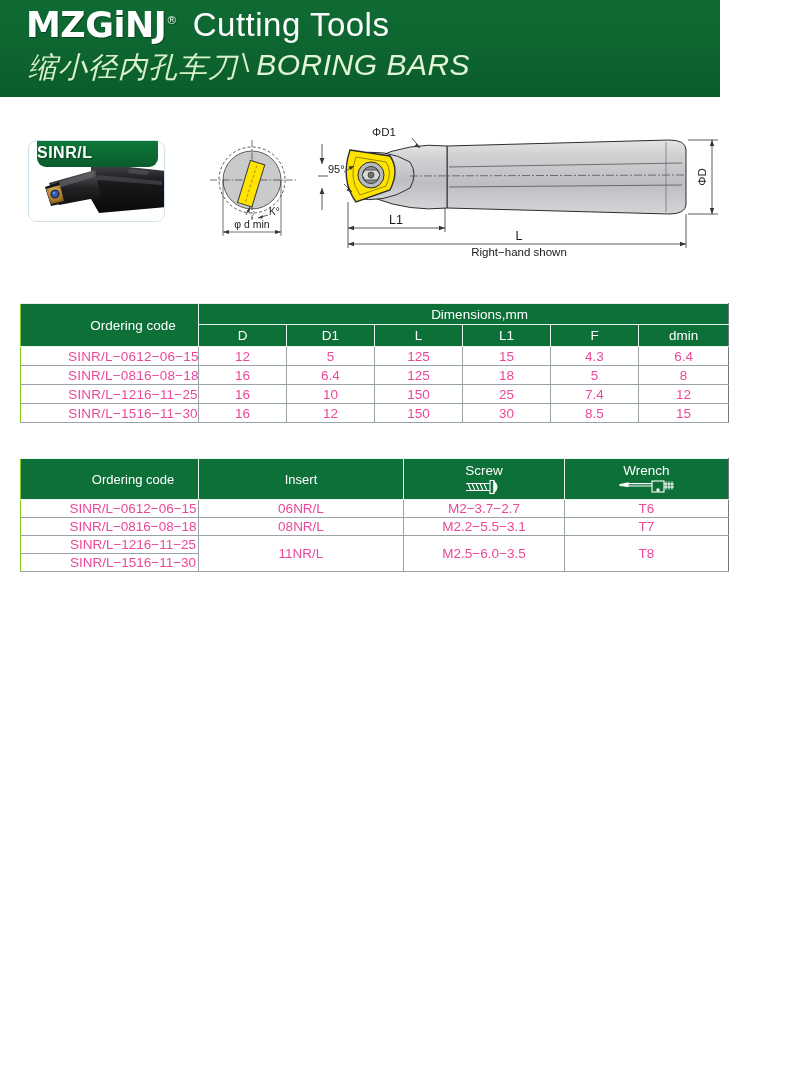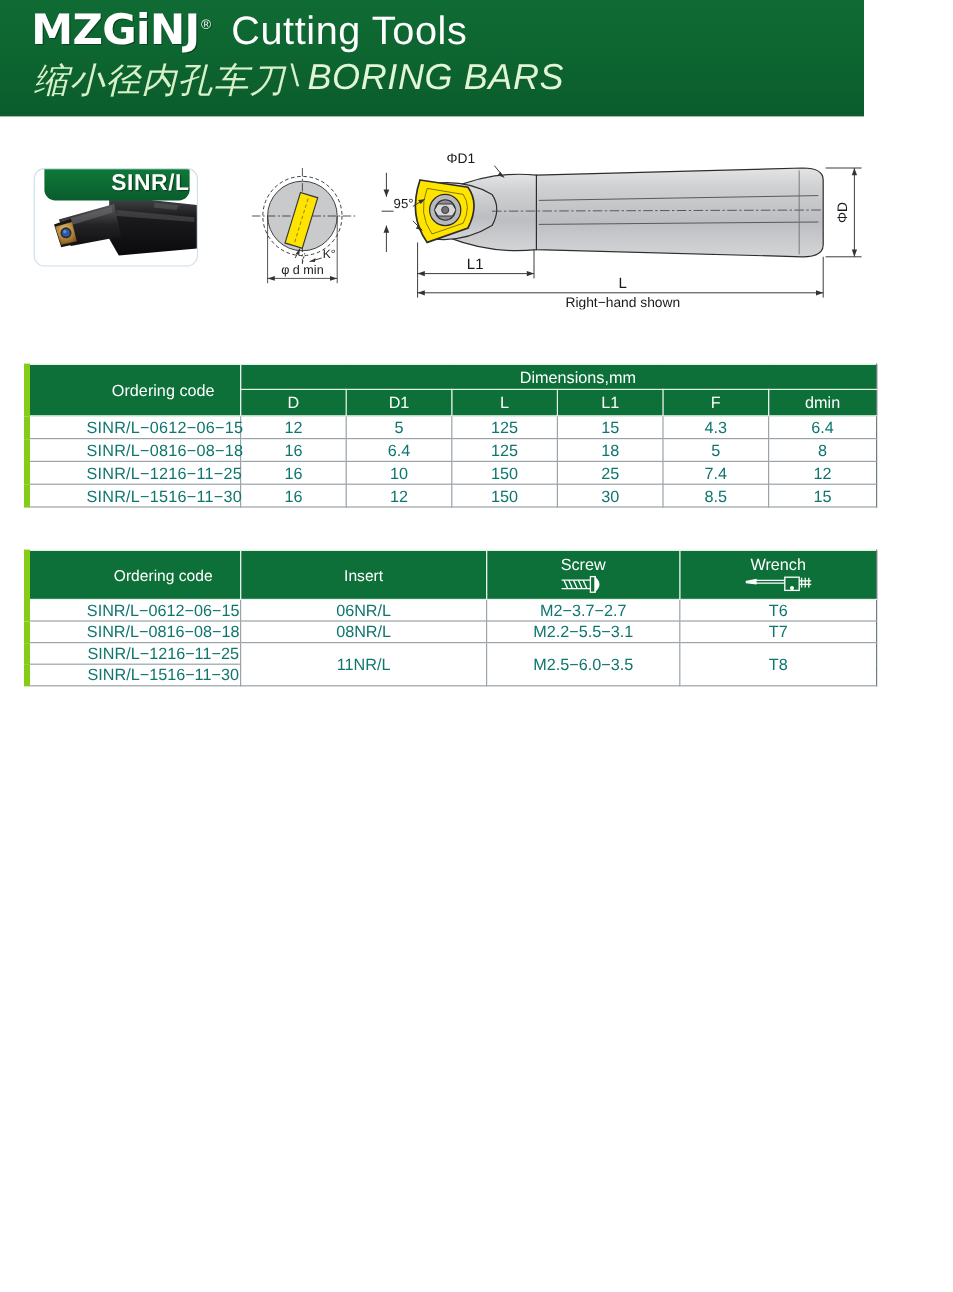--- a/index.html
+++ b/index.html
@@ -89,23 +89,23 @@
     background: #ffffff;
     overflow: hidden;
   }
   .photo-badge {
     position: absolute;
     left: 8px; top: -1px;
     width: 121px; height: 27px;
     background: linear-gradient(180deg,#0e7a39 0%, #0a5c2c 100%);
     border-radius: 0 0 9px 9px;
     color: #fff;
-    font-size: 19px;
+    font-size: 16px;
     font-weight: bold;
-    text-align: right;
+    text-align: left;
     line-height: 26px;
     letter-spacing: 0.5px;
     text-shadow: 1px 1px 1px rgba(0,0,0,0.4);
     z-index: 4;
   }
   .photo-img { position: absolute; left: 0; top: 20px; width: 137px; height: 62px; }
 
   .fig-front { position: absolute; left: 196px; top: 36px; width: 112px; height: 115px; }
   .fig-side  { position: absolute; left: 314px; top: 18px; width: 420px; height: 140px; }
 
@@ -124,25 +124,25 @@
     padding: 0;
   }
   .tbl thead td, .tbl thead th {
     background: #0d7038;
     color: #ffffff;
     border-color: #e8f2ec;
     font-size: 13px;
   }
   .tbl tbody td {
     background: #ffffff;
-    color: #0f766e;
+    color: #ec4899;
     font-size: 13.5px;
     height: 20px;
   }
-  .tbl .outer-l { border-left: 5px solid #84cc16; padding-left: 47px; }
+  .tbl .outer-l { border-left: 1px solid #84cc16; padding-left: 47px; }
   .tbl .outer-r { border-right: 1px solid #6f7a80; }
 
   #table1 { left: 20px; top: 303px; width: 708px; }
   #table1 .hdr-order { height: 43px; font-size: 13.5px; }
   #table1 .hdr-dim   { height: 21px; font-size: 13.5px; padding-left: 32px; }
   #table1 .hdr-sub   { height: 22px; font-size: 13.5px; }
   #table1 tbody td   { height: 19px; }
   #table1 .code-cell { font-size: 13.5px; letter-spacing: 0.2px; }
 
   #table2 { left: 20px; top: 458px; width: 708px; }

